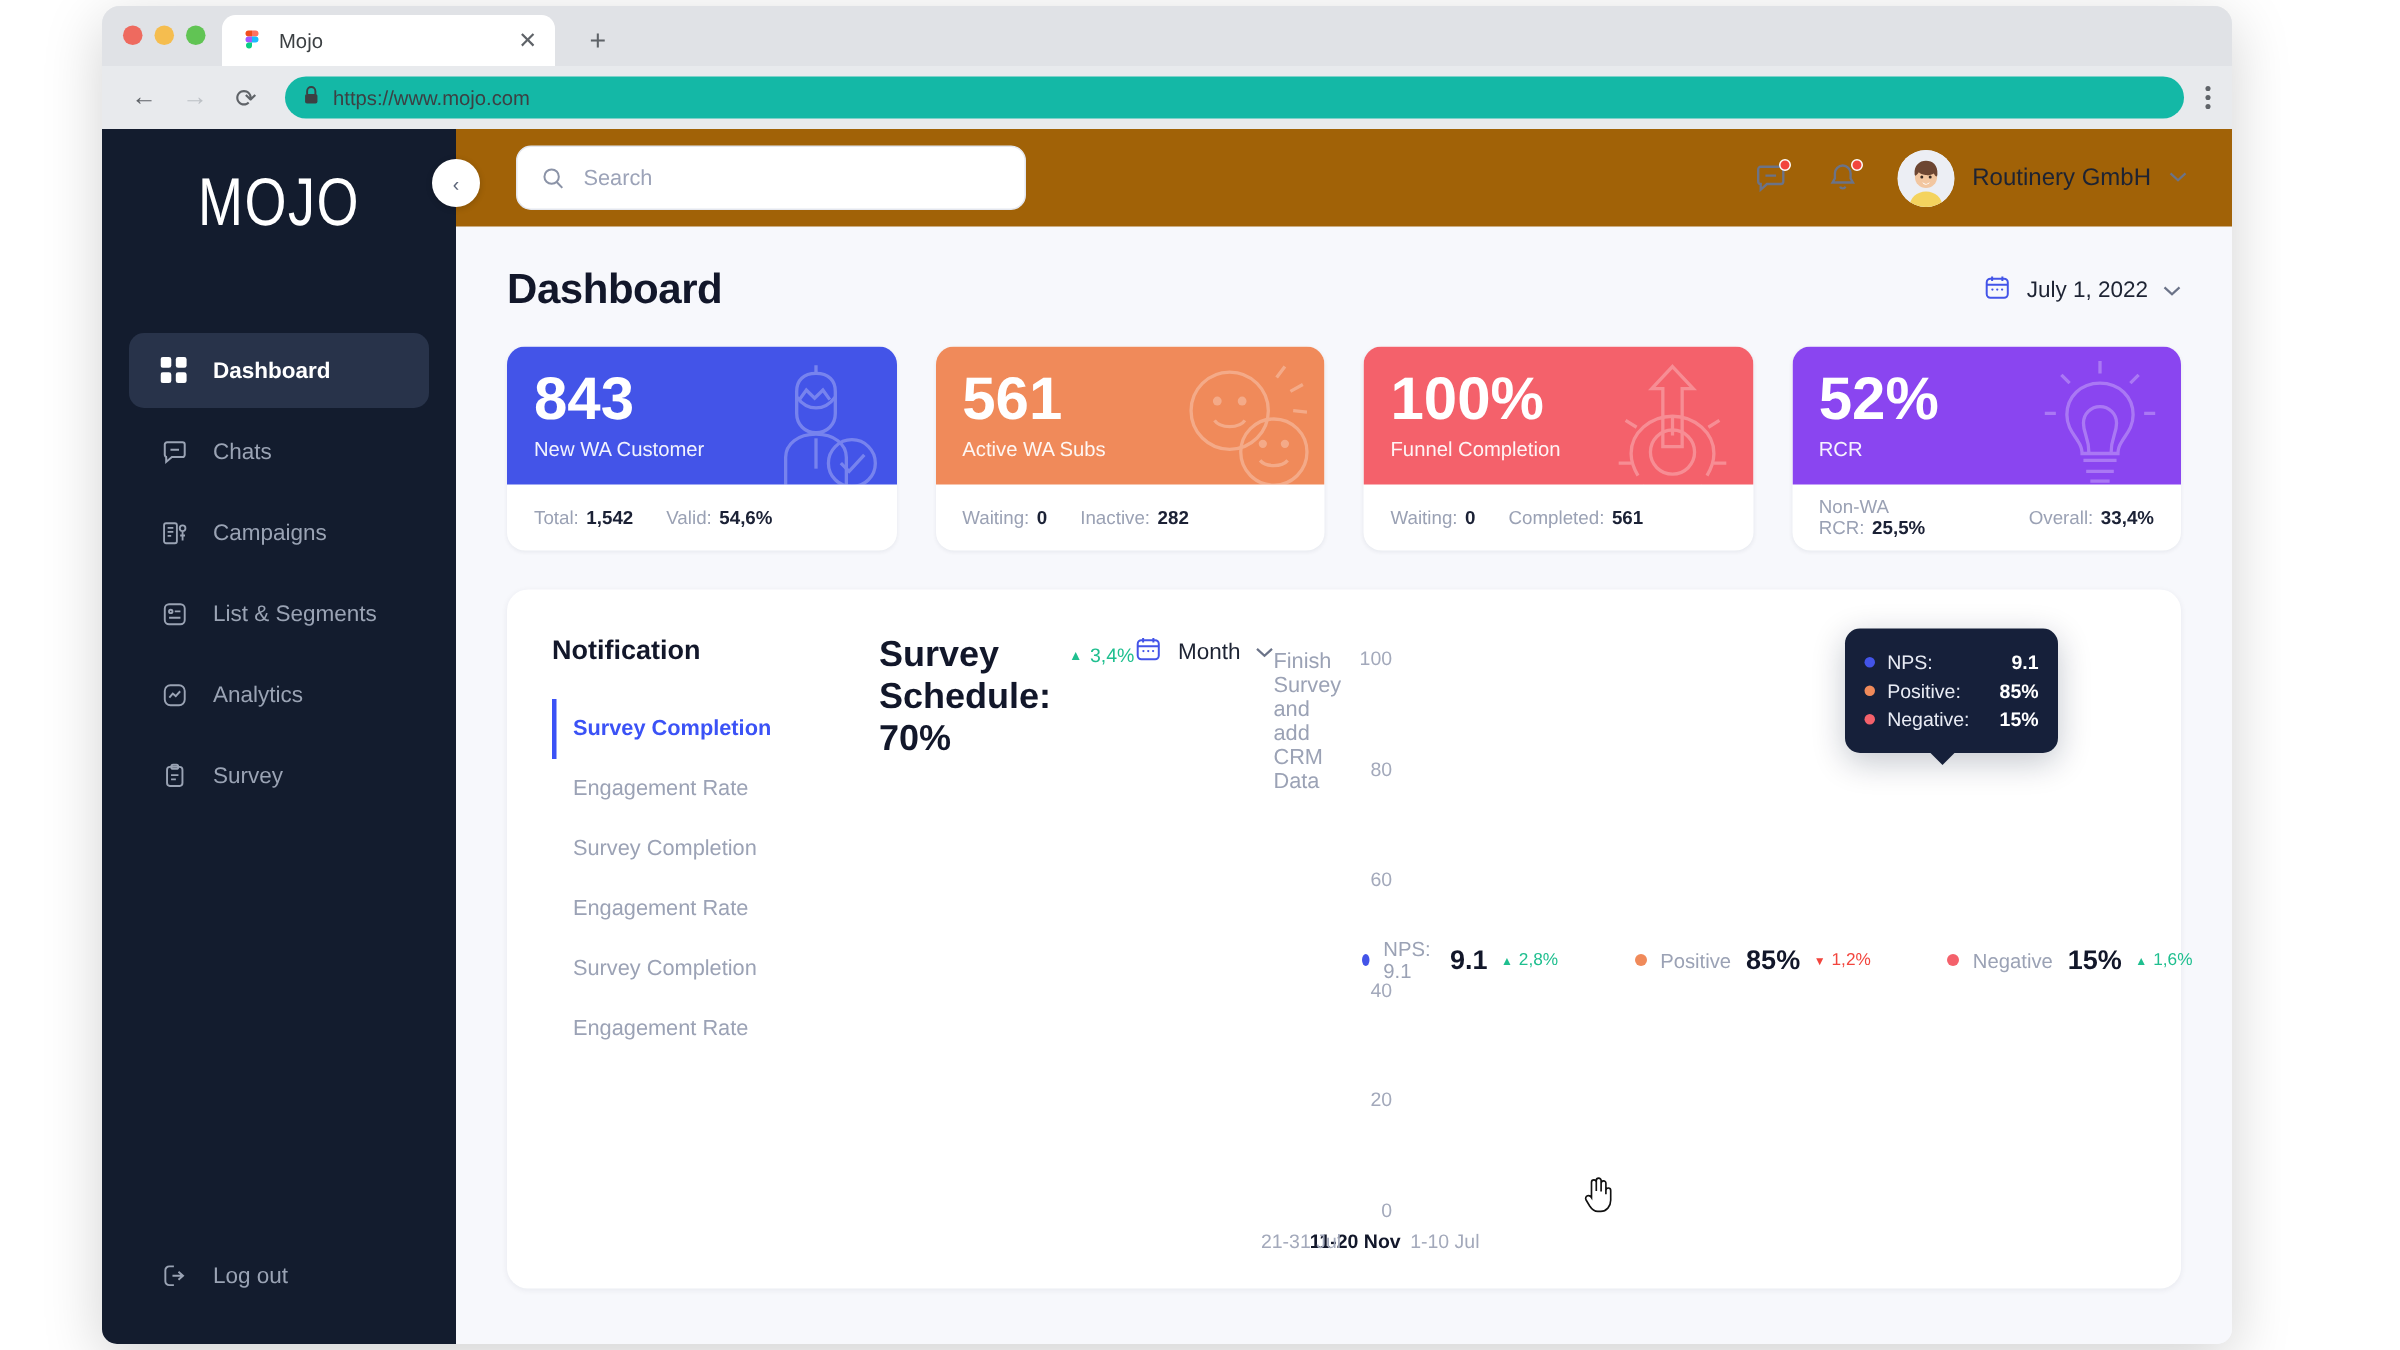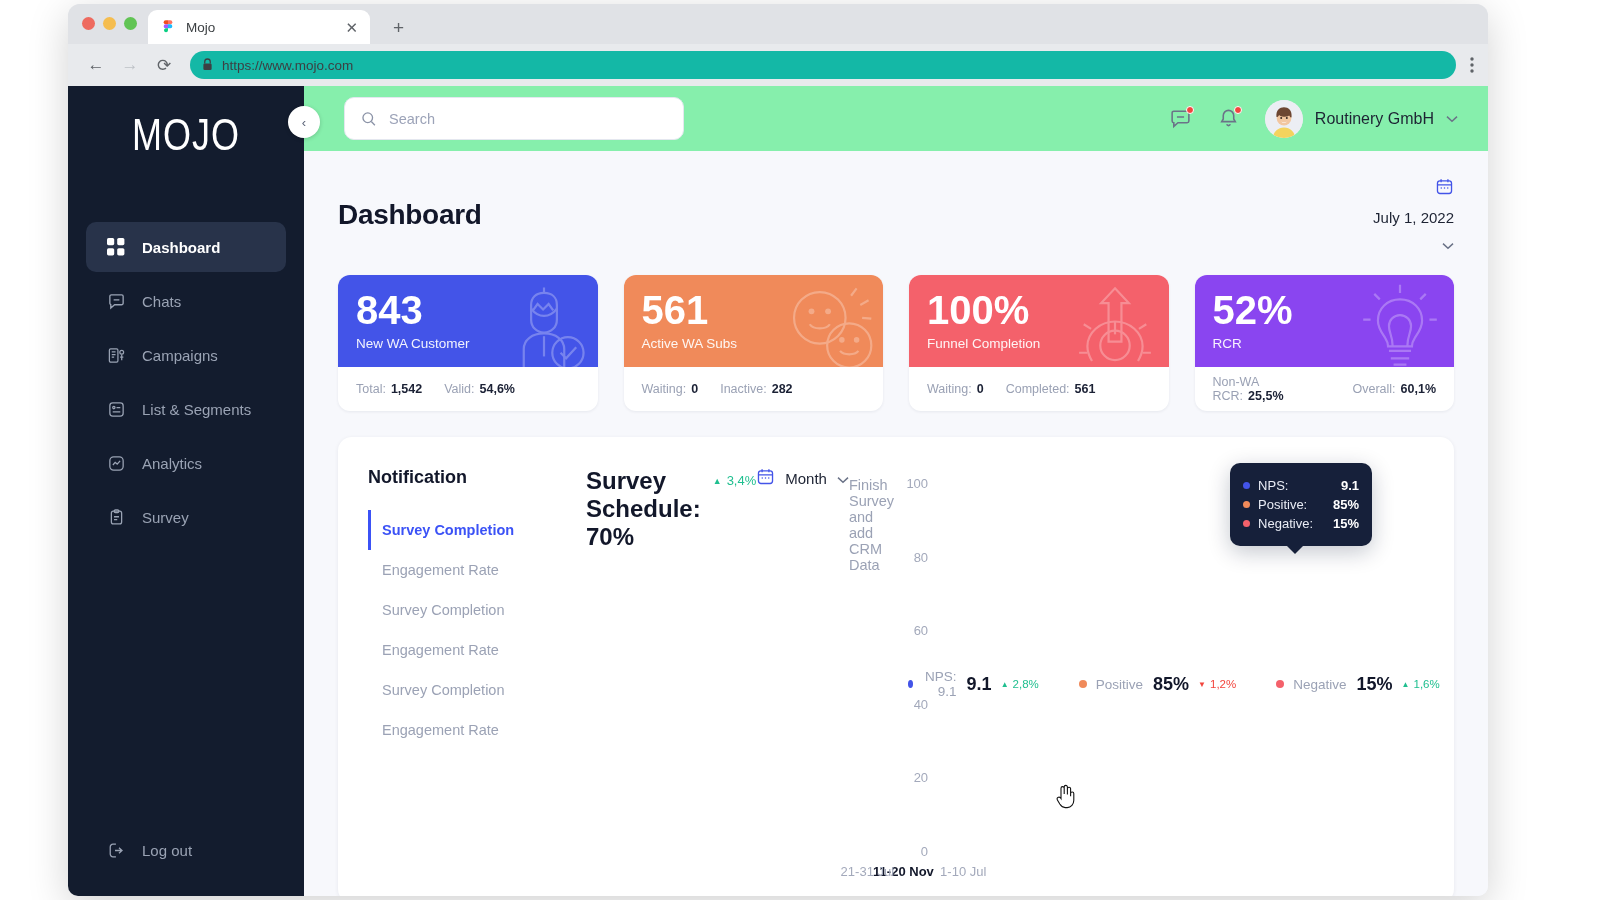--- a/index.html
+++ b/index.html
@@ -68,41 +68,41 @@
     padding:0 20px; color:#9aa3b4; font-size:15px; cursor:pointer;
   }
   .nav-item .ic { width:20px; height:20px; margin-right:16px; flex:none; display:flex; align-items:center; justify-content:center; }
   .nav-item.active { background:#28334a; color:#fff; font-weight:700; }
   .logout { margin-top:auto; margin-bottom:36px; padding:0 38px; display:flex; align-items:center;
             color:#9aa3b4; font-size:15px; cursor:pointer; }
   .logout .ic { width:20px; height:20px; margin-right:16px; display:flex; align-items:center; justify-content:center; }
 
   
   .main { flex:1; display:flex; flex-direction:column; background:#f7f8fc; min-width:0; }
-  .topbar { height:65px; background:#86efac; display:flex; align-items:center; padding:0 30px 0 40px; flex:none; }
+  .topbar { height:65px; background:#a16207; display:flex; align-items:center; padding:0 30px 0 40px; flex:none; }
   .search {
     width:340px; height:43px; border:1px solid #e4e7ef; border-radius:10px;
     display:flex; align-items:center; padding:0 16px; background:#fff;
   }
   .search .mag { width:16px; height:16px; margin-right:12px; color:#8b93a7; flex:none; }
   .search input { border:0; outline:0; font-size:14.5px; color:#3b4256; width:100%; font-family:"Liberation Sans", sans-serif; background:transparent;}
   .search input::placeholder { color:#9ca3b8; }
   .top-right { margin-left:auto; display:flex; align-items:center; gap:24px; }
   .ico-btn { position:relative; width:24px; height:24px; color:#6b7388; cursor:pointer; }
   .dot { position:absolute; right:-1px; top:-1px; width:8px; height:8px; border-radius:50%; background:#f2453d; border:1.5px solid #fff; }
   .user { display:flex; align-items:center; gap:12px; cursor:pointer; }
   .avatar { width:38px; height:38px; border-radius:50%; overflow:hidden; background:#e9eaf0; position:relative; flex:none; }
   .user-name { font-size:16px; color:#1d2333; }
   .caret { color:#6b7388; font-size:11px; }
 
   
   .content { flex:1; padding:26px 34px 0 34px; overflow:hidden; }
   .page-head { display:flex; align-items:center; margin-bottom:22px; }
   .page-title { font-size:28px; font-weight:700; color:#12172a; letter-spacing:-.3px; }
-  .date-pick { margin-left:auto; display:flex; align-items:flex-end; gap:10px; font-size:15px; color:#1d2333; cursor:pointer;flex-direction:column; }
+  .date-pick { margin-left:auto; display:flex; align-items:center; gap:10px; font-size:15px; color:#1d2333; cursor:pointer; }
 
   
   .kpis { display:flex; gap:26px; }
   .kpi { flex:1; background:#fff; border-radius:12px; box-shadow:0 1px 3px rgba(20,30,60,.07); overflow:hidden; }
   .kpi-top { height:92px; padding:14px 18px 0; position:relative; overflow:hidden; }
   .kpi-val { font-size:40px; font-weight:700; color:#fff; line-height:1.05; }
   .kpi-lbl { font-size:13.5px; color:rgba(255,255,255,.93); margin-top:5px; }
   .kpi-art { position:absolute; right:8px; top:6px; opacity:.28; }
   .kpi-bot { height:44px; display:flex; align-items:center; gap:22px; padding:0 18px; font-size:12.5px; }
   .kpi-bot .k { color:#9aa1b4; }
@@ -136,21 +136,21 @@
     background:#16203a; border-radius:10px; padding:11px 13px; z-index:9;
     box-shadow:0 6px 22px rgba(10,20,50,.24);
   }
   .tt-row { display:flex; align-items:center; font-size:13px; color:#fff; margin:4px 0; }
   .tt-dot { width:7px; height:7px; border-radius:50%; margin-right:8px; flex:none; }
   .tt-k { color:#e9ecf5; }
   .tt-v { margin-left:auto; font-weight:700; }
   .tt-arrow { position:absolute; left:56px; bottom:-8px; width:0; height:0;
               border-left:9px solid transparent; border-right:9px solid transparent; border-top:9px solid #16203a; }
 
-  .legend { display:flex; align-items:center; gap:0; padding:14px 0 6px 14px;text-align:right; }
+  .legend { display:flex; align-items:center; gap:11px; padding:14px 0 6px 14px; }
   .lg { display:flex; align-items:center; margin-right:40px; }
   .lg-dot { width:8px; height:8px; border-radius:50%; margin-right:9px; }
   .lg-name { font-size:13.5px; color:#9ba2b5; margin-right:10px; }
   .lg-val { font-size:18px; font-weight:700; color:#12172a; margin-right:9px; }
   .lg-chg { font-size:11.5px; display:flex; align-items:center; gap:4px; }
   .up { color:#1fbf8f; } .down { color:#f2453d; }
 
   .cursor { position:absolute; left:1055px; top:783px; width:22px; height:26px; z-index:20; pointer-events:none; }
 </style>
 </head>
@@ -438,21 +438,21 @@
                   <svg width="92" height="92" viewBox="0 0 100 100" fill="none" stroke="#fff" stroke-width="2.4">
                     <path d="M50 20c-14 0-24 10-24 23 0 9 5 14 8 19 2 3 3 6 3 9h26c0-3 1-6 3-9 3-5 8-10 8-19 0-13-10-23-24-23z"></path>
                     <path d="M38 76h24M40 84h20M43 91h14"></path>
                     <path d="M42 71c0-12-4-14-4-22a12 12 0 0124 0c0 8-4 10-4 22"></path>
                     <path d="M50 4v9M22 14l6 6M78 14l-6 6M10 42h8M82 42h8"></path>
                   </svg>
                 </span>
               </div>
               <div class="kpi-bot">
                 <span><span class="k">Non-WA RCR:</span><span class="v">25,5%</span></span>
-                <span><span class="k">Overall:</span><span class="v">60,1%</span></span>
+                <span><span class="k">Overall:</span><span class="v">33,4%</span></span>
               </div>
             </div>
           </div>
 
           <section class="card">
 
             <div class="notif">
               <div class="notif-h">Notification</div>
               <div class="notif-item active">Survey Completion</div>
               <div class="notif-item">Engagement Rate</div>

